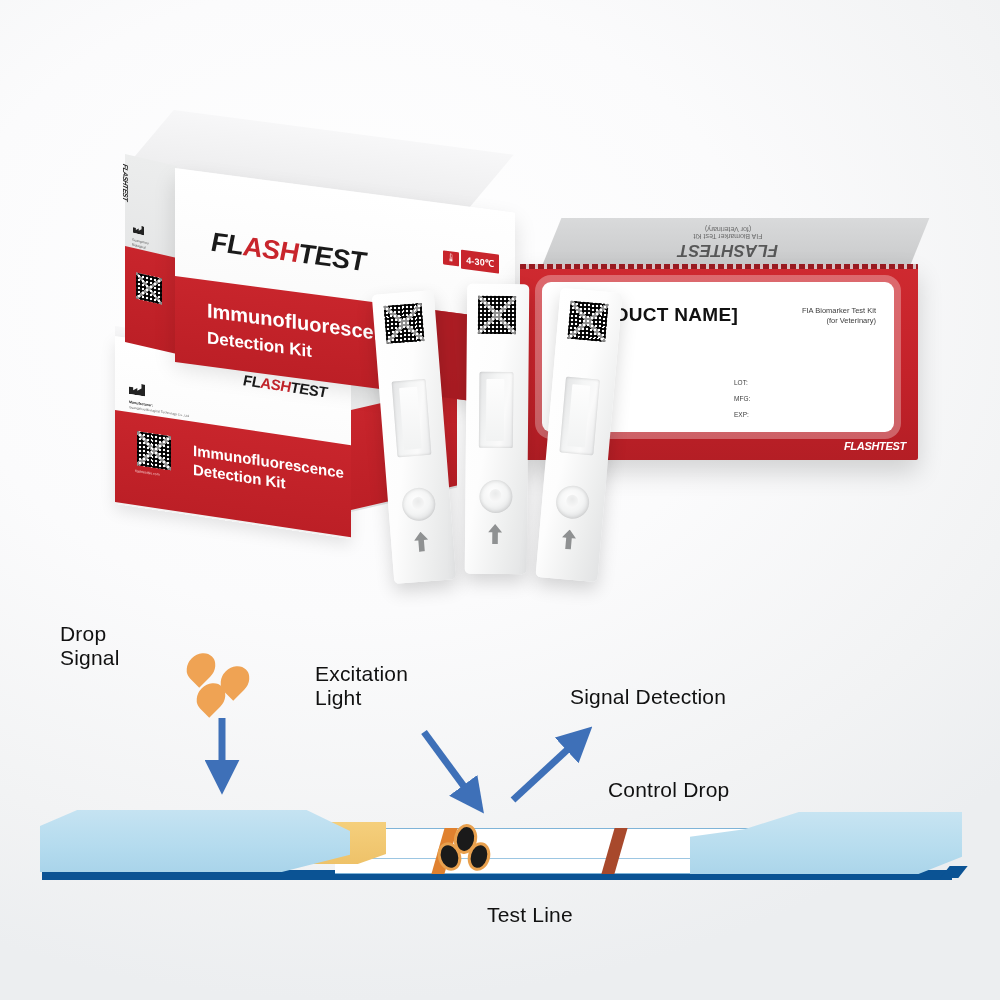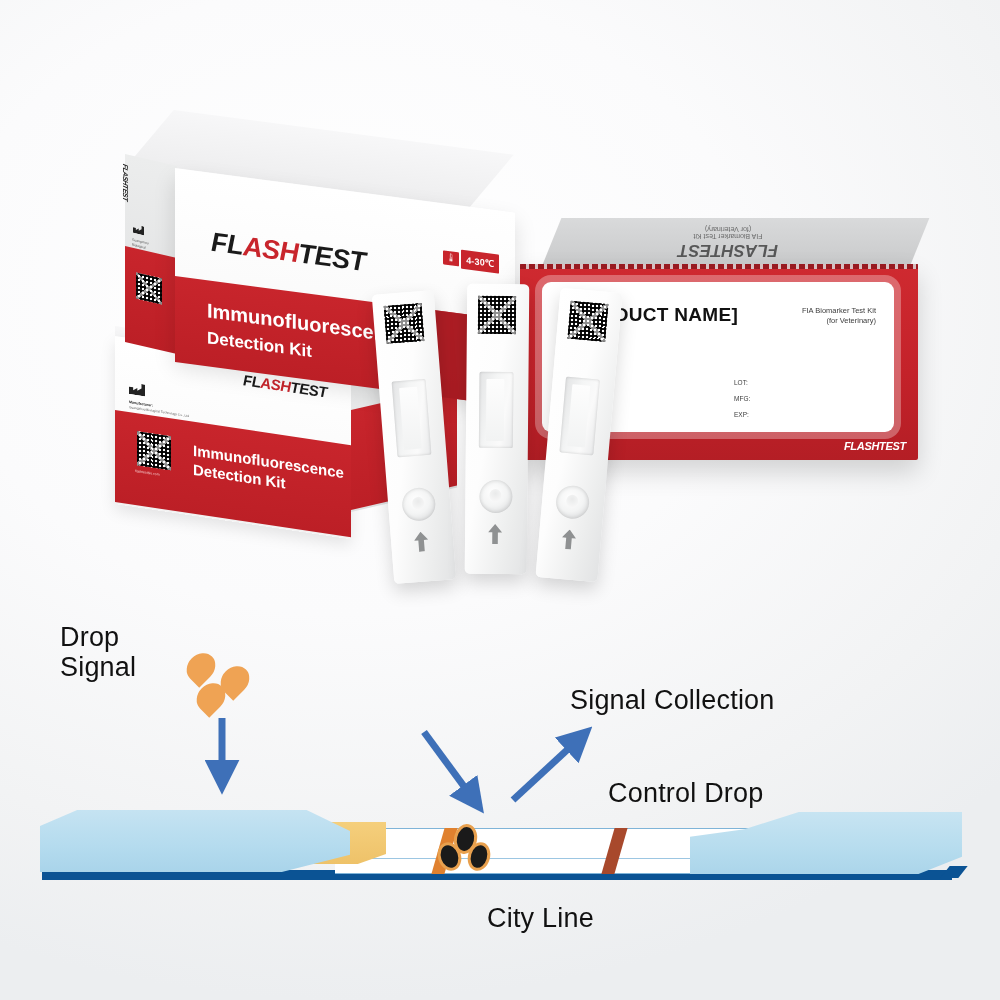--- a/index.html
+++ b/index.html
@@ -161,21 +161,21 @@
     background:radial-gradient(circle at 50% 35%,#e9eaea,#fbfbfb);
     display:block;
   }
   .cass .c-arrow{
     position:absolute;left:23px;top:240px;width:14px;height:20px;
     background:#8f9192;
     clip-path:polygon(50% 0,100% 42%,70% 42%,70% 100%,30% 100%,30% 42%,0 42%);
   }
 
   
-  .dlabel{color:#111;font-size:27px;line-height:1.12;letter-spacing:.2px;}
+  .dlabel{color:#111;font-size:21px;line-height:1.12;letter-spacing:.2px;}
   .drop{
     position:absolute;width:26px;height:31px;background:#efa354;
     border-radius:0 50% 50% 50%;transform:rotate(-135deg);
   }
   svg.arrows{position:absolute;left:0;top:0;width:1000px;height:1000px;pointer-events:none;}
 
   
   .layer{position:absolute;}
 </style>
 </head>
@@ -310,23 +310,27 @@
     <div class="c-well">
         <b></b>
       </div>
     <div class="c-arrow"></div>
   </div>
 
   <div class="abs dlabel" style="left:60px;top:622px;">
     <div>Drop</div>
     <div>Signal</div>
   </div>
-  <div class="abs dlabel" style="left:570px;top:685px;">Signal Collection</div>
+  <div class="abs dlabel" style="left:315px;top:662px;">
+    <div>Excitation</div>
+    <div>Light</div>
+  </div>
+  <div class="abs dlabel" style="left:570px;top:685px;">Signal Detection</div>
   <div class="abs dlabel" style="left:608px;top:778px;">Control Drop</div>
-  <div class="abs dlabel" style="left:487px;top:903px;">City Line</div>
+  <div class="abs dlabel" style="left:487px;top:903px;">Test Line</div>
 
   <div class="drop abs" style="left:188px;top:652px;"></div>
   <div class="drop abs" style="left:222px;top:665px;"></div>
   <div class="drop abs" style="left:198px;top:682px;"></div>
 
   <div class="abs" style="left:40px;top:800px;width:920px;height:90px;">
 
     <div class="layer" style="left:2px;top:70px;width:910px;height:10px;background:#0b5394;"></div>
     <div class="layer" style="left:905px;top:66px;width:18px;height:12px;background:#0b5394;transform:skewX(-38deg);"></div>
 

